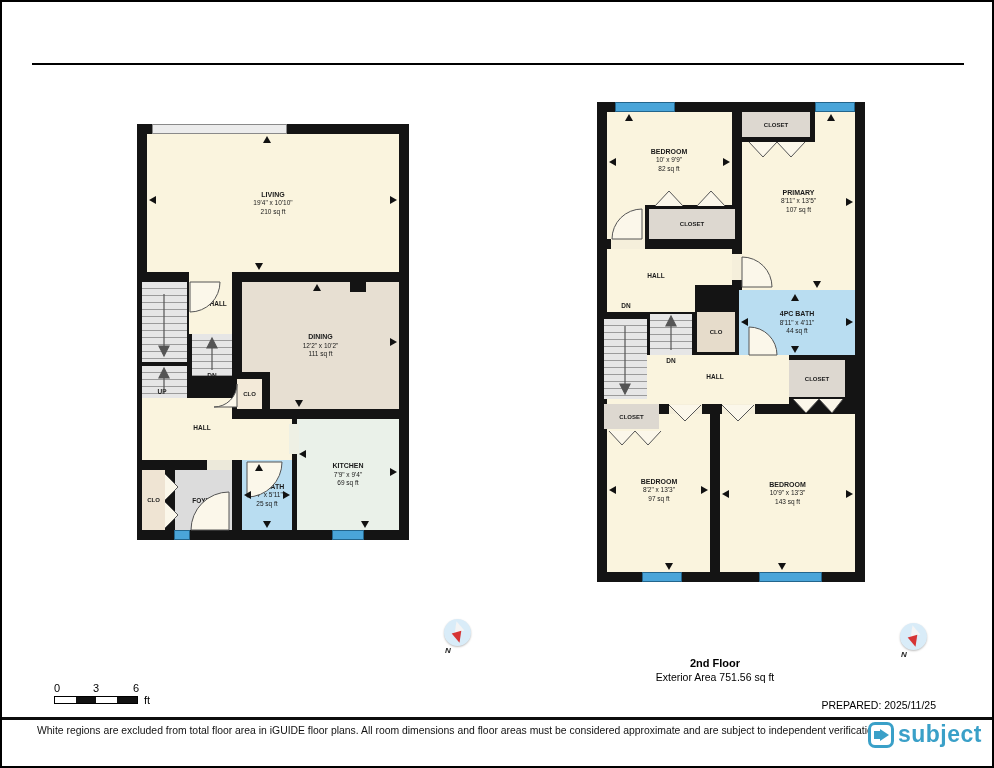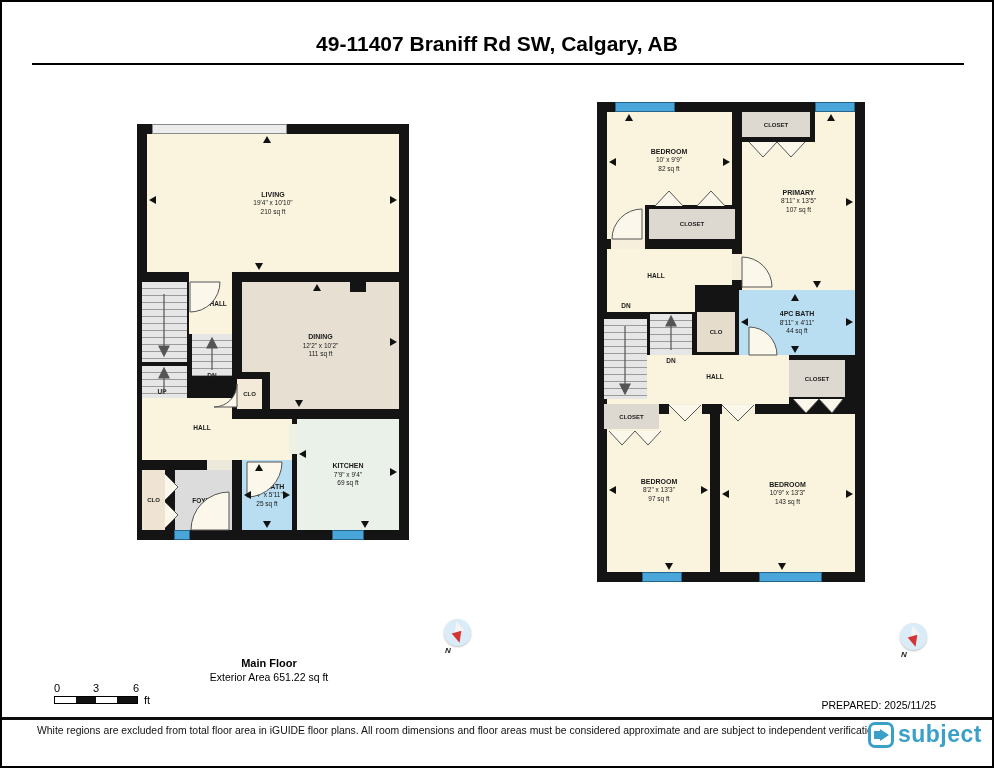--- a/index.html
+++ b/index.html
@@ -47,21 +47,20 @@
   .logo-icon{width:26px;height:26px;border:3px solid #3aa0c8;border-radius:7px;box-sizing:border-box;position:relative;display:inline-block;background:#fff;}
   .li-sq{position:absolute;left:3px;top:6px;width:6px;height:8px;background:#3aa0c8;}
   .li-tri{position:absolute;left:9px;top:4px;width:0;height:0;border-top:6px solid transparent;border-bottom:6px solid transparent;border-left:9px solid #3aa0c8;}
   .logo-text{font-size:23px;font-weight:bold;color:#3aa0c8;letter-spacing:.5px;}
 </style>
 </head>
 <body>
 
 <div class="page">
 
-  <div class="title">49-11407 Braniff Rd SW, Calgary, AB</div>
   <div class="header-rule"></div>
 
   <div class="plan plan-main">
 
     <div class="room" style="left:10px;top:10px;width:252px;height:138px;background:#faf4de;">
       <span class="rn">LIVING</span>
       <span class="rd">19'4" x 10'10"</span>
       <span class="ra">210 sq ft</span>
     </div>
 
@@ -263,23 +262,23 @@
         <path d="M12,388 L19,384 L19,392 Z"></path>
           <path d="M111,388 L104,384 L104,392 Z"></path>
         <path d="M72,468 L68,461 L76,461 Z"></path>
         <path d="M125,392 L132,388 L132,396 Z"></path>
           <path d="M256,392 L249,388 L249,396 Z"></path>
         <path d="M185,468 L181,461 L189,461 Z"></path>
       </g>
     </svg>
   </div>
 
-  <div class="floor-cap" style="left:167px;top:655px;">
-    <div class="fl">Main Floor</div>
-    <div class="fa">Exterior Area 651.22 sq ft</div>
+  <div class="floor-cap" style="left:613px;top:655px;">
+    <div class="fl">2nd Floor</div>
+    <div class="fa">Exterior Area 751.56 sq ft</div>
   </div>
 
   <div class="compass" style="left:441px;top:616px;">
     <div class="c-circ"></div>
     <div class="c-needle-up"></div>
     <div class="c-needle-dn"></div>
     <span class="c-n">N</span>
   </div>
   <div class="compass" style="left:897px;top:620px;">
     <div class="c-circ"></div>

